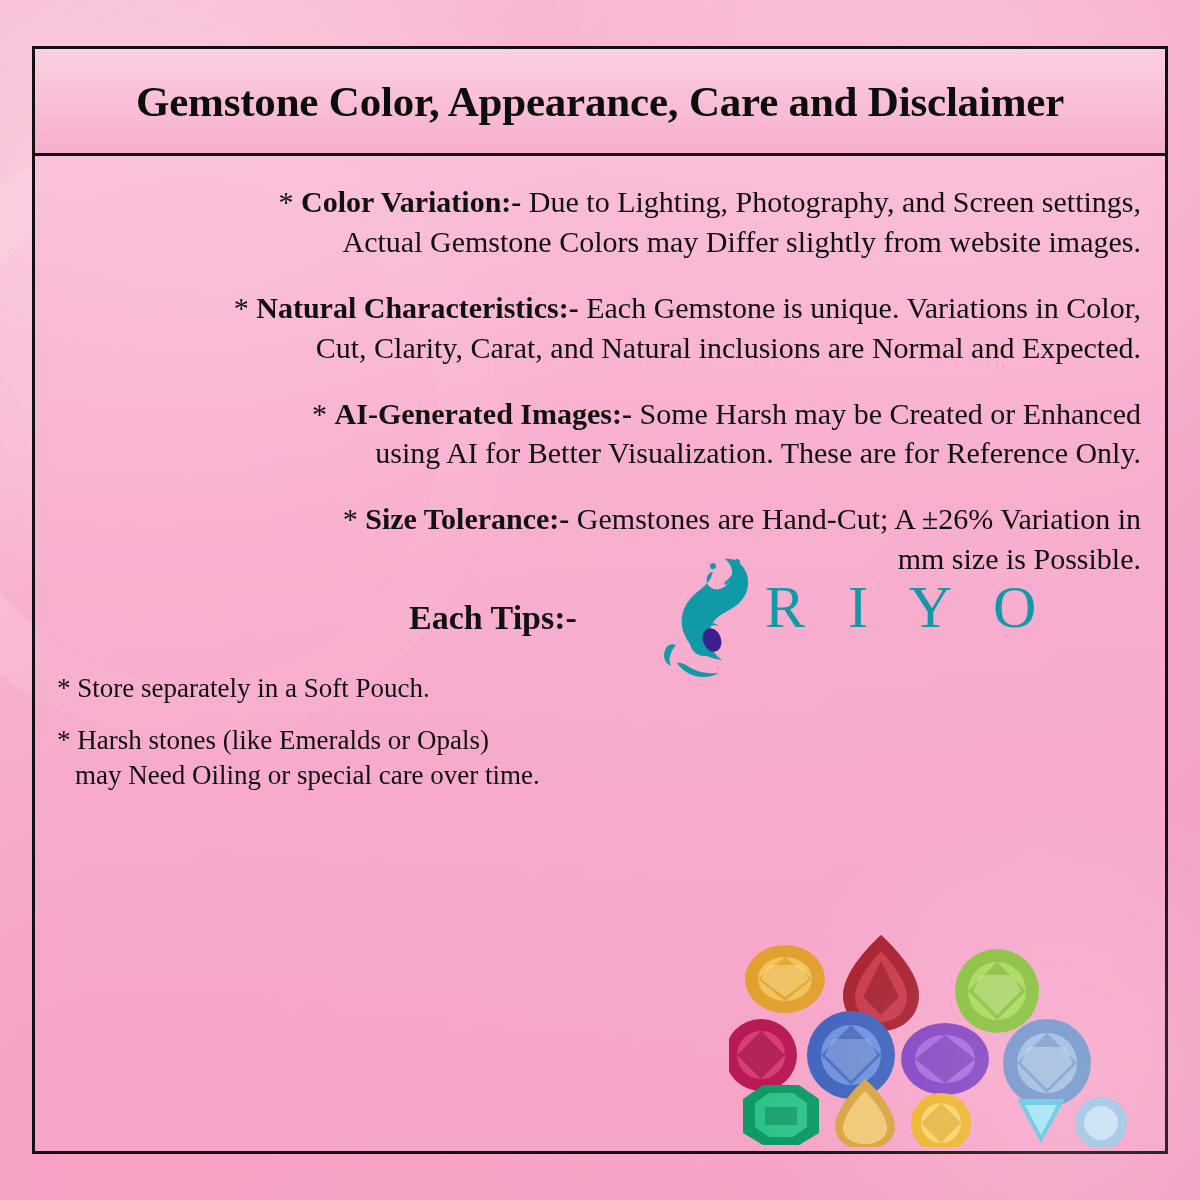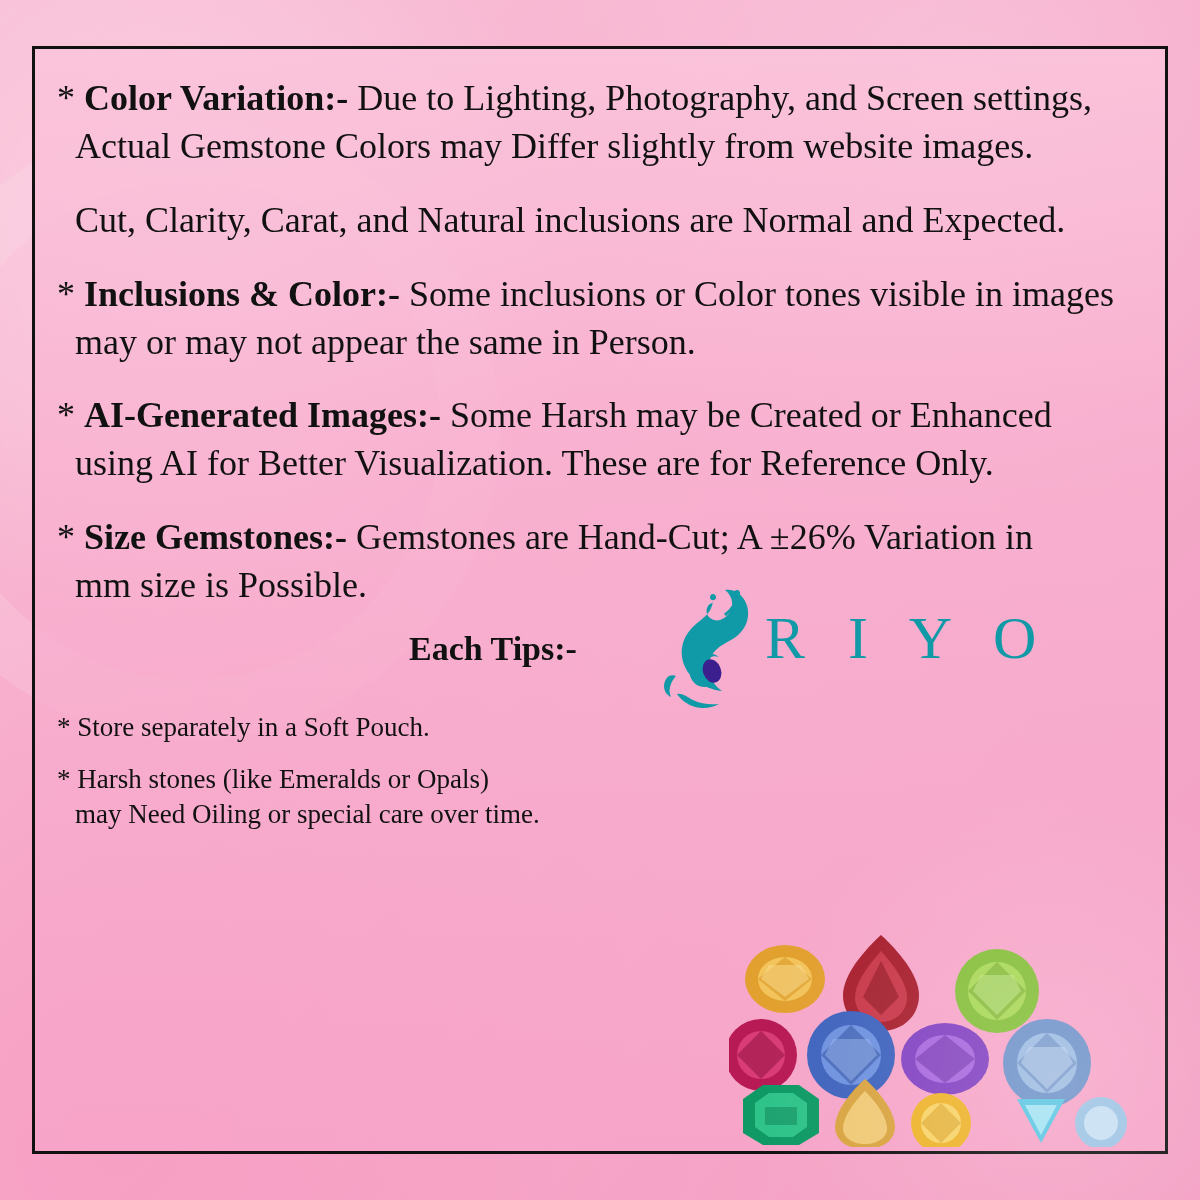--- a/index.html
+++ b/index.html
@@ -71,23 +71,24 @@
     letter-spacing: -0.2px;
     text-align: center;
     white-space: nowrap;
   }
   .body {
     position: relative;
     padding: 26px 24px 0 22px;
   }
   .item {
     margin-bottom: 26px;
-    font-size: 36px;
+    font-size: 30px;
     line-height: 1.33;
     color: #111;
+    text-align: right;
   }
   .item .lines {
     display: block;
   }
   .line {
     display: block;
     white-space: nowrap;
   }
   .line.indent {
     padding-left: 18px;
@@ -126,21 +127,21 @@
     letter-spacing: 14px;
     color: #109aa8;
     font-family: "Liberation Serif", serif;
   }
   .peacock {
     position: absolute;
     left: 0;
     top: 0;
   }
   .care-list {
-    margin-top: 8px;
+    margin-top: 0;
     width: 700px;
   }
   .care-item {
     font-size: 27px;
     line-height: 1.32;
     color: #111;
     margin-bottom: 16px;
   }
   .care-item .line { white-space: nowrap; }
   .gems {
@@ -150,64 +151,62 @@
     width: 430px;
     height: 220px;
   }
 </style>
 </head>
 <body>
 
 <div class="page">
   <div class="card">
 
+    <div class="title-band">
+      <div class="title">Gemstone Color, Appearance, Care and Disclaimer</div>
+    </div>
 
     <div class="body">
 
       <div class="item">
         <span class="lines">
           <span class="line">
             <span class="star">*</span>
             <span class="lead">Color Variation:-</span><span> Due to Lighting, Photography, and Screen settings,</span>
           </span>
           <span class="line indent">Actual Gemstone Colors may Differ slightly from website images.</span>
         </span>
       </div>
 
       <div class="item">
         <span class="lines">
+          <span class="line">
+            <span class="star">*</span>
+            <span class="lead">Natural Characteristics:-</span><span> Each Gemstone is unique. Variations in Color,</span>
+          </span>
           <span class="line indent">Cut, Clarity, Carat, and Natural inclusions are Normal and Expected.</span>
         </span>
       </div>
 
+
       <div class="item">
         <span class="lines">
           <span class="line">
             <span class="star">*</span>
-            <span class="lead">Inclusions &amp; Color:-</span><span> Some inclusions or Color tones visible in images</span>
-          </span>
-          <span class="line indent">may or may not appear the same in Person.</span>
-        </span>
-      </div>
-
-      <div class="item">
-        <span class="lines">
-          <span class="line">
-            <span class="star">*</span>
             <span class="lead">AI-Generated Images:-</span><span> Some Harsh may be Created or Enhanced</span>
           </span>
           <span class="line indent">using AI for Better Visualization. These are for Reference Only.</span>
         </span>
       </div>
 
       <div class="item" style="margin-bottom:6px;">
         <span class="lines">
           <span class="line">
             <span class="star">*</span>
-            <span class="lead">Size Gemstones:-</span><span> Gemstones are Hand-Cut; A ±26% Variation in</span>
+            <span class="lead">Size Tolerance:-</span><span> Gemstones are Hand-Cut; A ±26% Variation in</span>
           </span>
           <span class="line indent">mm size is Possible.</span>
         </span>
       </div>
 
       <div class="care-row">
         <div class="care-tips">Each Tips:-</div>
 
         <div class="brand">
           <svg class="peacock" width="200" height="150" viewBox="0 0 200 150">

